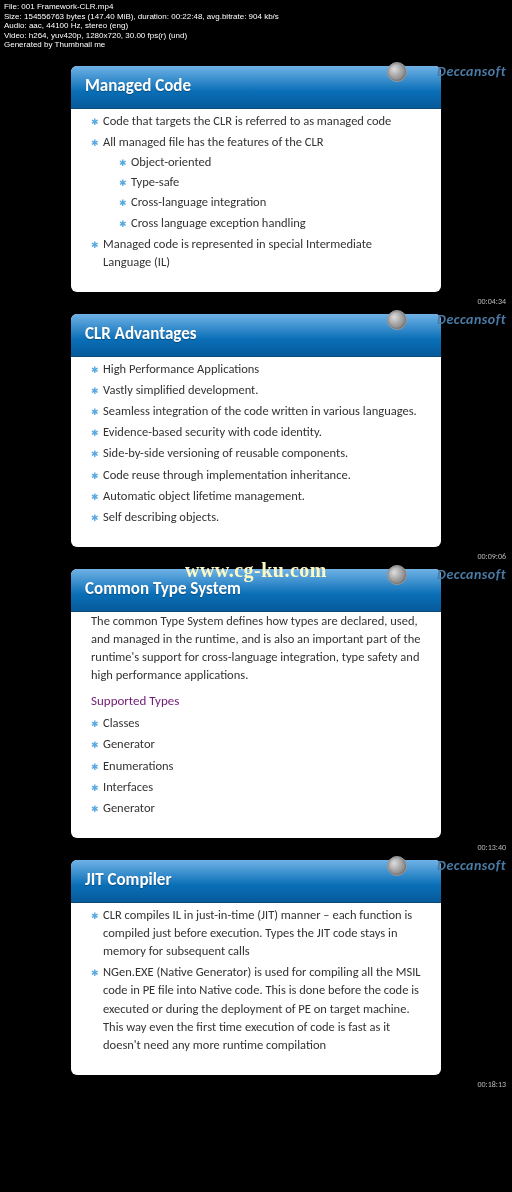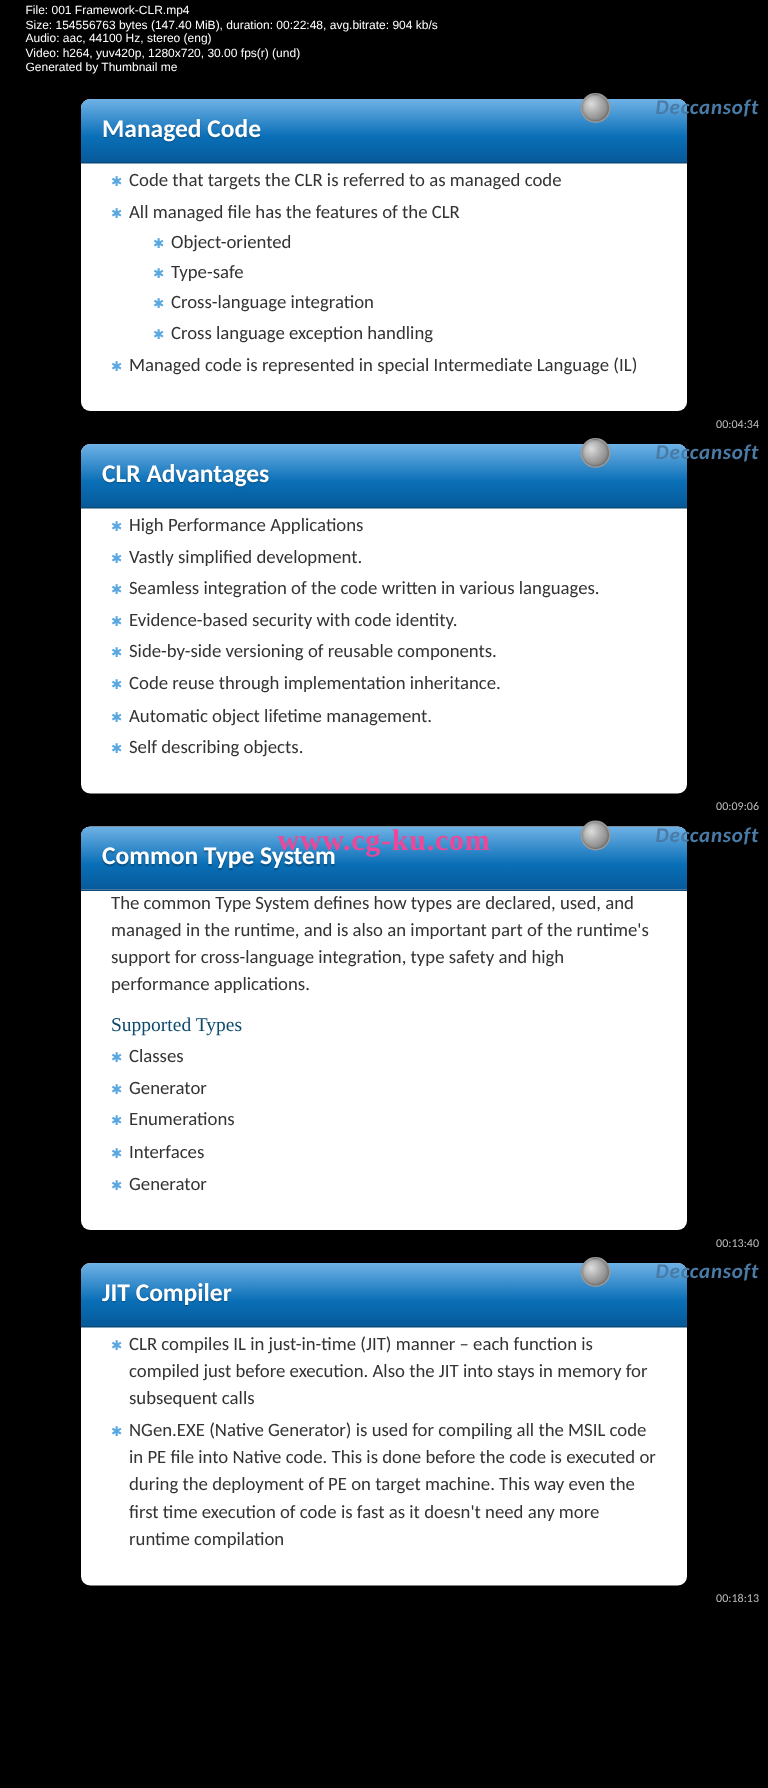--- a/index.html
+++ b/index.html
@@ -7,21 +7,21 @@
     background: #000;
     font-family: Calibri, Arial, sans-serif;
     width: 512px;
     margin: 0;
     color: #fff;
   }
   .meta-block {
     font-size: 8px;
     line-height: 1.2;
     color: #fff;
-    padding: 2px 17px;
+    padding: 2px 4px;
     font-family: Arial, sans-serif;
   }
   .slide-wrap {
     position: relative;
     margin: 6px 0 22px 0;
   }
   .logo-row {
     position: absolute;
     top: -4px;
     right: 6px;
@@ -49,21 +49,21 @@
   .timestamp {
     position: absolute;
     bottom: -14px;
     right: 6px;
     font-size: 8px;
     color: #bbb;
   }
   .slide {
     background: #fff;
     color: #333;
-    width: 404px;
+    width: 370px;
     margin: 14px auto 0 auto;
     border-radius: 6px;
     overflow: hidden;
     box-shadow: 0 2px 4px rgba(0,0,0,0.4);
   }
   .slide-header {
     background: linear-gradient(to bottom, #6fb2e6 0%, #0a6fb7 60%, #065a9a 100%);
     color: #fff;
     font-size: 17px;
     font-weight: bold;
@@ -99,29 +99,29 @@
   }
   .sub-list > li::before {
     content: "✱";
     position: absolute;
     left: 0;
     top: 3px;
     color: #5aa8e0;
     font-size: 9px;
   }
   .para { font-size: 12.5px; margin-bottom: 8px; }
-  .sub-heading { font-size: 13px; margin: 6px 0 2px 0; color:#0c4a6e;font-family:Liberation Serif, serif; }
+  .sub-heading { font-size: 13px; margin: 6px 0 2px 0; color:#701a75; }
   .watermark {
     position: absolute;
     left: 50%;
     top: 50%;
     transform: translate(-50%, -50%);
     font-size: 20px;
     font-weight: bold;
-    color: #ec4899;
+    color: #fef9c3;
     letter-spacing: 0.5px;
     pointer-events: none;
     z-index: 5;
     font-family: "Times New Roman", serif;
   }
   .watermark-container { position: relative; }
 </style>
 </head>
 <body>
 
@@ -210,21 +210,21 @@
 
 <div class="slide-wrap">
   <div class="logo-row">
     <div class="logo-ring"></div>
     <span class="logo-text">Deccansoft</span>
   </div>
   <div class="slide">
     <div class="slide-header">JIT Compiler</div>
     <div class="slide-body">
       <ul class="bullet-list">
-        <li>CLR compiles IL in just-in-time (JIT) manner – each function is compiled just before execution. Also the JIT into stays in memory for subsequent calls</li>
+        <li>CLR compiles IL in just-in-time (JIT) manner – each function is compiled just before execution. Types the JIT code stays in memory for subsequent calls</li>
         <li>NGen.EXE (Native Generator) is used for compiling all the MSIL code in PE file into Native code. This is done before the code is executed or during the deployment of PE on target machine. This way even the first time execution of code is fast as it doesn't need any more runtime compilation</li>
       </ul>
     </div>
   </div>
   <div class="timestamp">00:18:13</div>
 </div>
 
 </div>
 
 </body></html>

